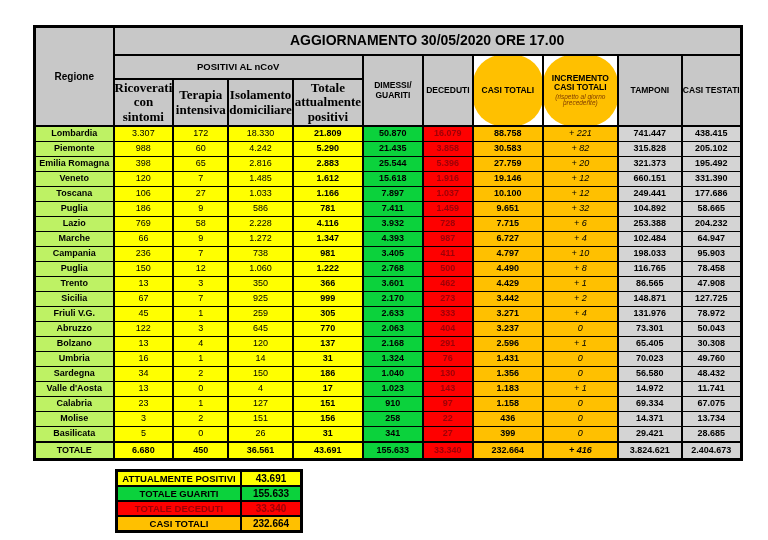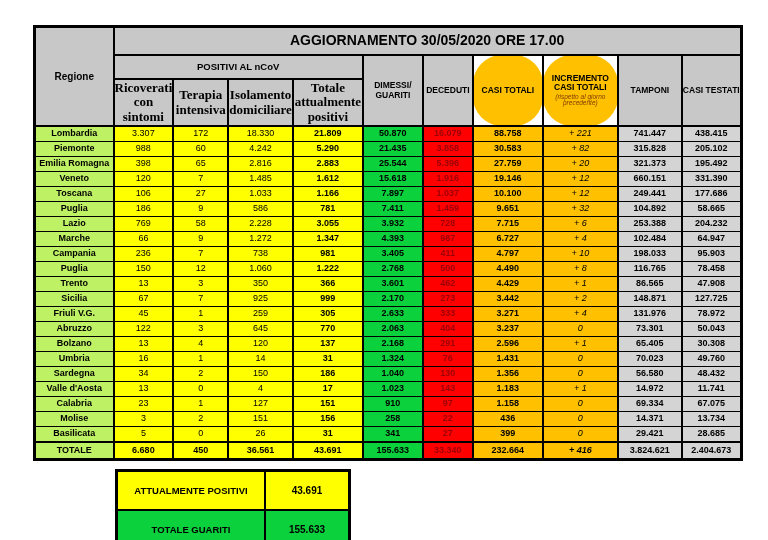--- a/index.html
+++ b/index.html
@@ -38,21 +38,21 @@
   .c-inc{font-style:italic;}
   .totale-row td{font-weight:bold;border-top-width:2px;height:15px;}
   
   .summary-table{
     position:absolute;left:115px;top:469px;
     border-collapse:collapse;table-layout:fixed;
     border:3px solid #000;
   }
   .summary-table td{
     border:2px solid #000;text-align:center;vertical-align:middle;
-    height:13px;font-weight:bold;padding:12px;
+    height:13px;font-weight:bold;padding:0;
   }
   .summary-label{width:122px;font-size:9.5px;}
   .summary-value{width:58px;font-size:10px;}
 </style>
 </head>
 <body>
 
 <table class="main-table">
   <colgroup>
     <col style="width:79px">
@@ -169,21 +169,21 @@
         <td class="c-gold c-bold">9.651</td>
         <td class="c-gold c-inc">+ 32</td>
         <td class="c-gray">104.892</td>
         <td class="c-gray">58.665</td>
       </tr>
       <tr>
         <td class="c-region">Lazio</td>
         <td class="c-yellow">769</td>
         <td class="c-yellow">58</td>
         <td class="c-yellow">2.228</td>
-        <td class="c-yellow c-bold">3.055</td>
+        <td class="c-yellow c-bold">4.116</td>
         <td class="c-green">3.932</td>
         <td class="c-red">728</td>
         <td class="c-gold c-bold">7.715</td>
         <td class="c-gold c-inc">+ 6</td>
         <td class="c-gray">253.388</td>
         <td class="c-gray">204.232</td>
       </tr>
       <tr>
         <td class="c-region">Marche</td>
         <td class="c-yellow">66</td>

